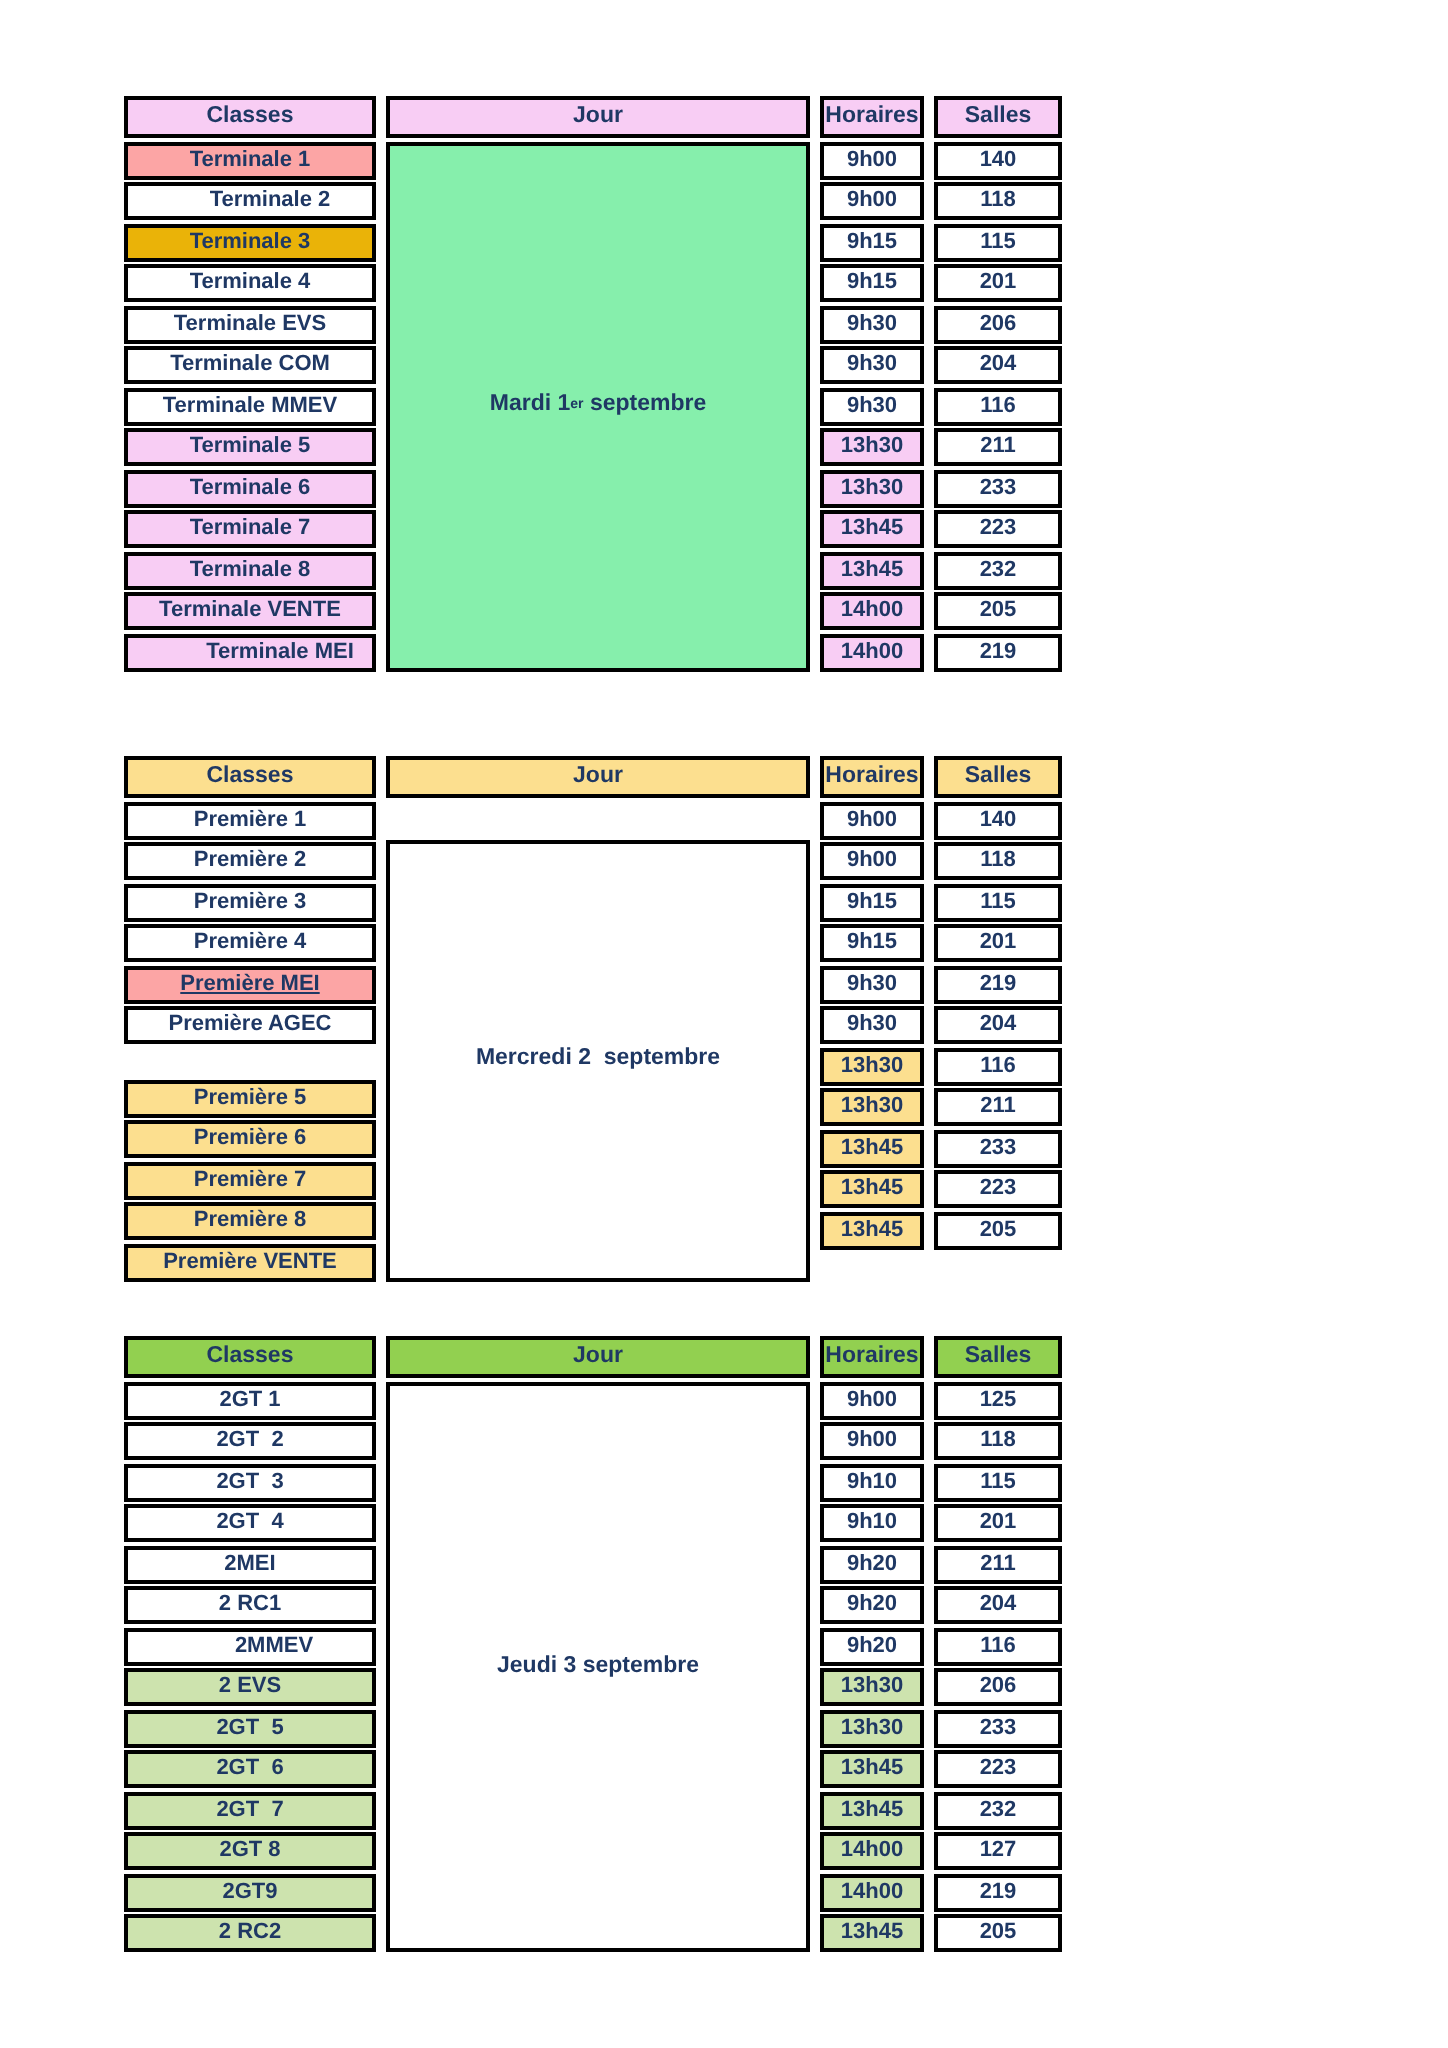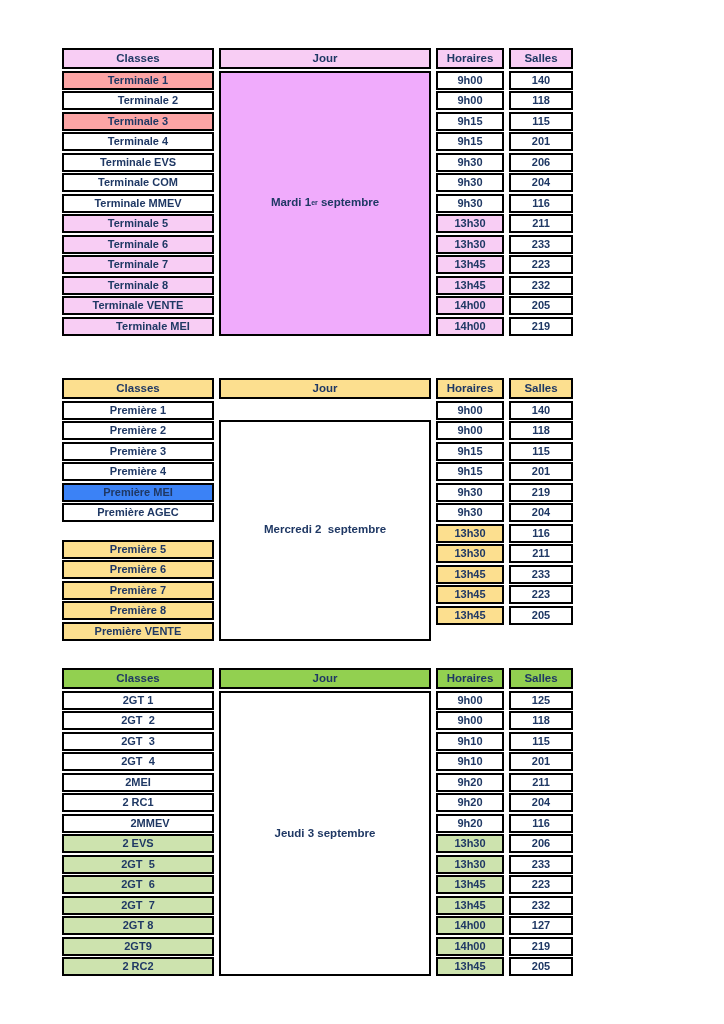--- a/index.html
+++ b/index.html
@@ -24,23 +24,23 @@
   }
   .table-0 { top: 48px; }
   .table-1 { top: 378px; }
   .table-2 { top: 668px; }
 
   .col {
     display: flex;
     flex-direction: column;
     gap: 1.5px;
   }
-  .col-classes  { width: 152px; text-align: right; }
+  .col-classes  { width: 126px; text-align: right; }
   .col-jour     { width: 212px; }
-  .col-horaires { width: 68px; }
+  .col-horaires { width: 52px; }
   .col-salles   { width: 64px; }
 
   .cell {
     box-sizing: border-box;
     border: 2px solid #000000;
     background: #ffffff;
     color: #1F3864;
     font-weight: bold;
     font-size: 11px;
     line-height: 1;
@@ -71,35 +71,35 @@
 </head>
 <body>
 
 <main class="page">
   <div id="tables-root">
       <div class="sched-table table-0">
         <div class="col col-classes">
           <div class="cell header" style="background: rgb(248, 205, 244);">Classes</div>
           <div class="cell" style="background: #fca5a5;">Terminale 1</div>
           <div class="cell" style="background: rgb(255, 255, 255); padding-left: 20px;">Terminale 2</div>
-          <div class="cell" style="background: #fca5a5;">Terminale 3</div>
+          <div class="cell" style="background: #eab308;">Terminale 3</div>
           <div class="cell" style="background: rgb(255, 255, 255);">Terminale 4</div>
           <div class="cell" style="background: rgb(255, 255, 255);">Terminale EVS</div>
           <div class="cell" style="background: rgb(255, 255, 255);">Terminale COM</div>
           <div class="cell" style="background: rgb(255, 255, 255);">Terminale MMEV</div>
           <div class="cell" style="background: rgb(248, 205, 244);">Terminale 5</div>
           <div class="cell" style="background: rgb(248, 205, 244);">Terminale 6</div>
           <div class="cell" style="background: rgb(248, 205, 244);">Terminale 7</div>
           <div class="cell" style="background: rgb(248, 205, 244);">Terminale 8</div>
           <div class="cell" style="background: rgb(248, 205, 244);">Terminale VENTE</div>
           <div class="cell" style="background: rgb(248, 205, 244); padding-left: 30px;">Terminale MEI</div>
         </div>
         <div class="col col-jour">
           <div class="cell header" style="background: rgb(248, 205, 244);">Jour</div>
-          <div class="cell day" style="background: #f0abfc;"><span>Mardi 1</span><span class="day-sup">er</span><span> septembre</span></div>
+          <div class="cell day" style="background: #86efac;"><span>Mardi 1</span><span class="day-sup">er</span><span> septembre</span></div>
         </div>
         <div class="col col-horaires">
           <div class="cell header" style="background: rgb(248, 205, 244);">Horaires</div>
           <div class="cell" style="background: rgb(255, 255, 255);">9h00</div>
           <div class="cell" style="background: rgb(255, 255, 255);">9h00</div>
           <div class="cell" style="background: rgb(255, 255, 255);">9h15</div>
           <div class="cell" style="background: rgb(255, 255, 255);">9h15</div>
           <div class="cell" style="background: rgb(255, 255, 255);">9h30</div>
           <div class="cell" style="background: rgb(255, 255, 255);">9h30</div>
           <div class="cell" style="background: rgb(255, 255, 255);">9h30</div>
@@ -127,21 +127,21 @@
           <div class="cell" style="background: rgb(255, 255, 255);">219</div>
         </div>
       </div>
       <div class="sched-table table-1">
         <div class="col col-classes">
           <div class="cell header" style="background: rgb(252, 223, 143);">Classes</div>
           <div class="cell" style="background: rgb(255, 255, 255);">Première 1</div>
           <div class="cell" style="background: rgb(255, 255, 255);">Première 2</div>
           <div class="cell" style="background: rgb(255, 255, 255);">Première 3</div>
           <div class="cell" style="background: rgb(255, 255, 255);">Première 4</div>
-          <div class="cell" style="background: #3b82f6;">Première MEI</div>
+          <div class="cell" style="background: #fca5a5; text-decoration: underline;">Première MEI</div>
           <div class="cell" style="background: rgb(255, 255, 255);">Première AGEC</div>
           <div class="cell" style="background: rgb(252, 223, 143); margin-top: 16px;">Première 5</div>
           <div class="cell" style="background: rgb(252, 223, 143);">Première 6</div>
           <div class="cell" style="background: rgb(252, 223, 143);">Première 7</div>
           <div class="cell" style="background: rgb(252, 223, 143);">Première 8</div>
           <div class="cell" style="background: rgb(252, 223, 143);">Première VENTE</div>
         </div>
         <div class="col col-jour">
           <div class="cell header" style="background: rgb(252, 223, 143);">Jour</div>
           <div class="cell day" style="background: rgb(255, 255, 255); margin-top: 19px;"><span>Mercredi 2  septembre</span><span class="day-sup"></span><span></span></div>

